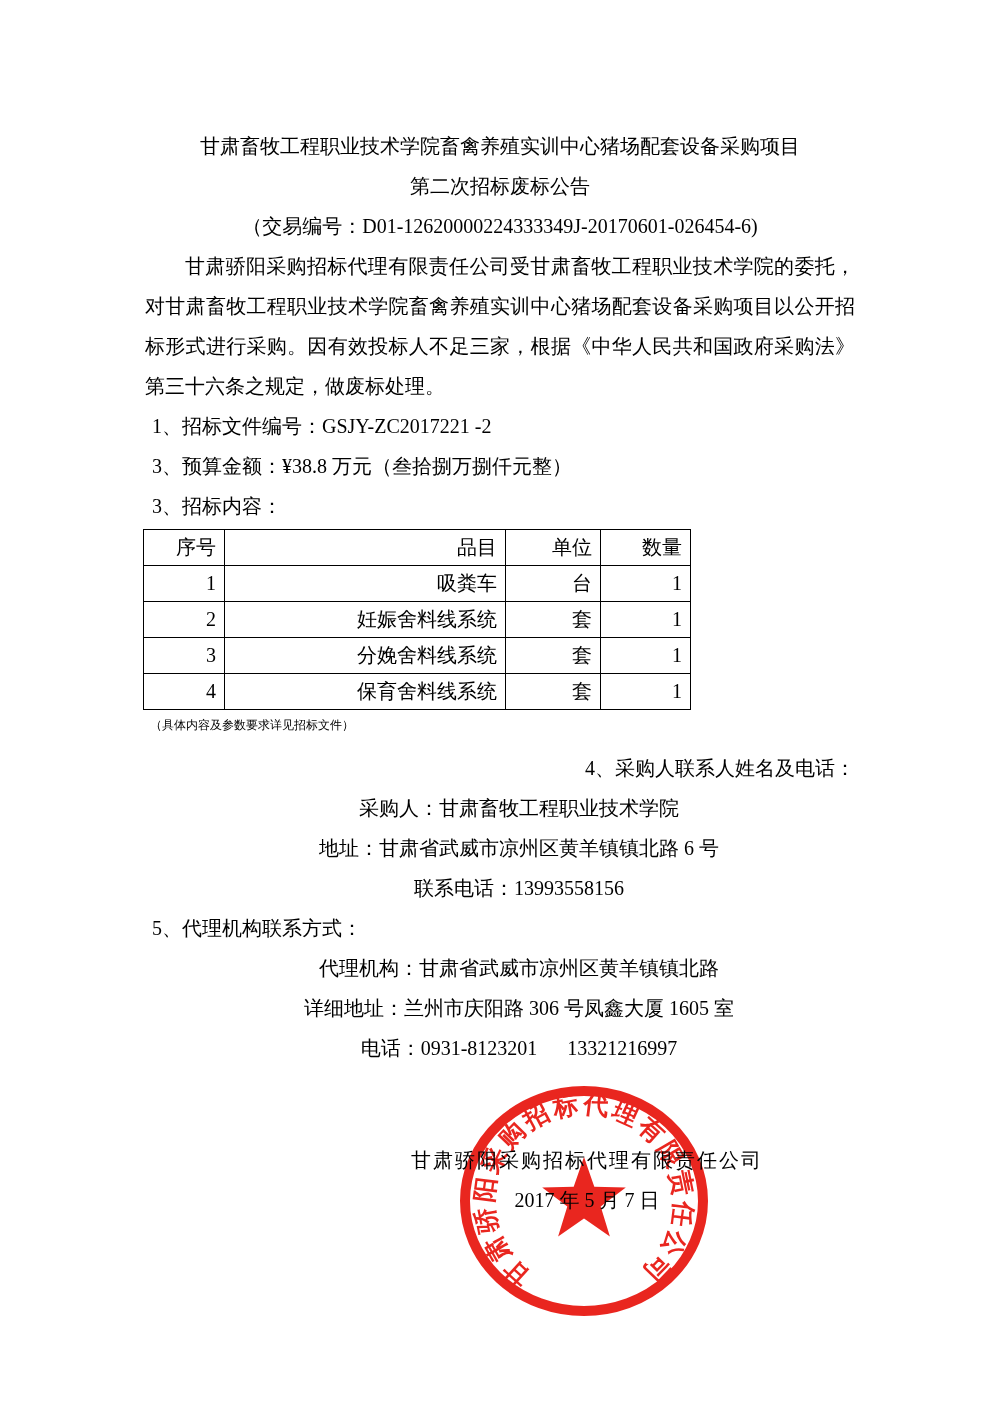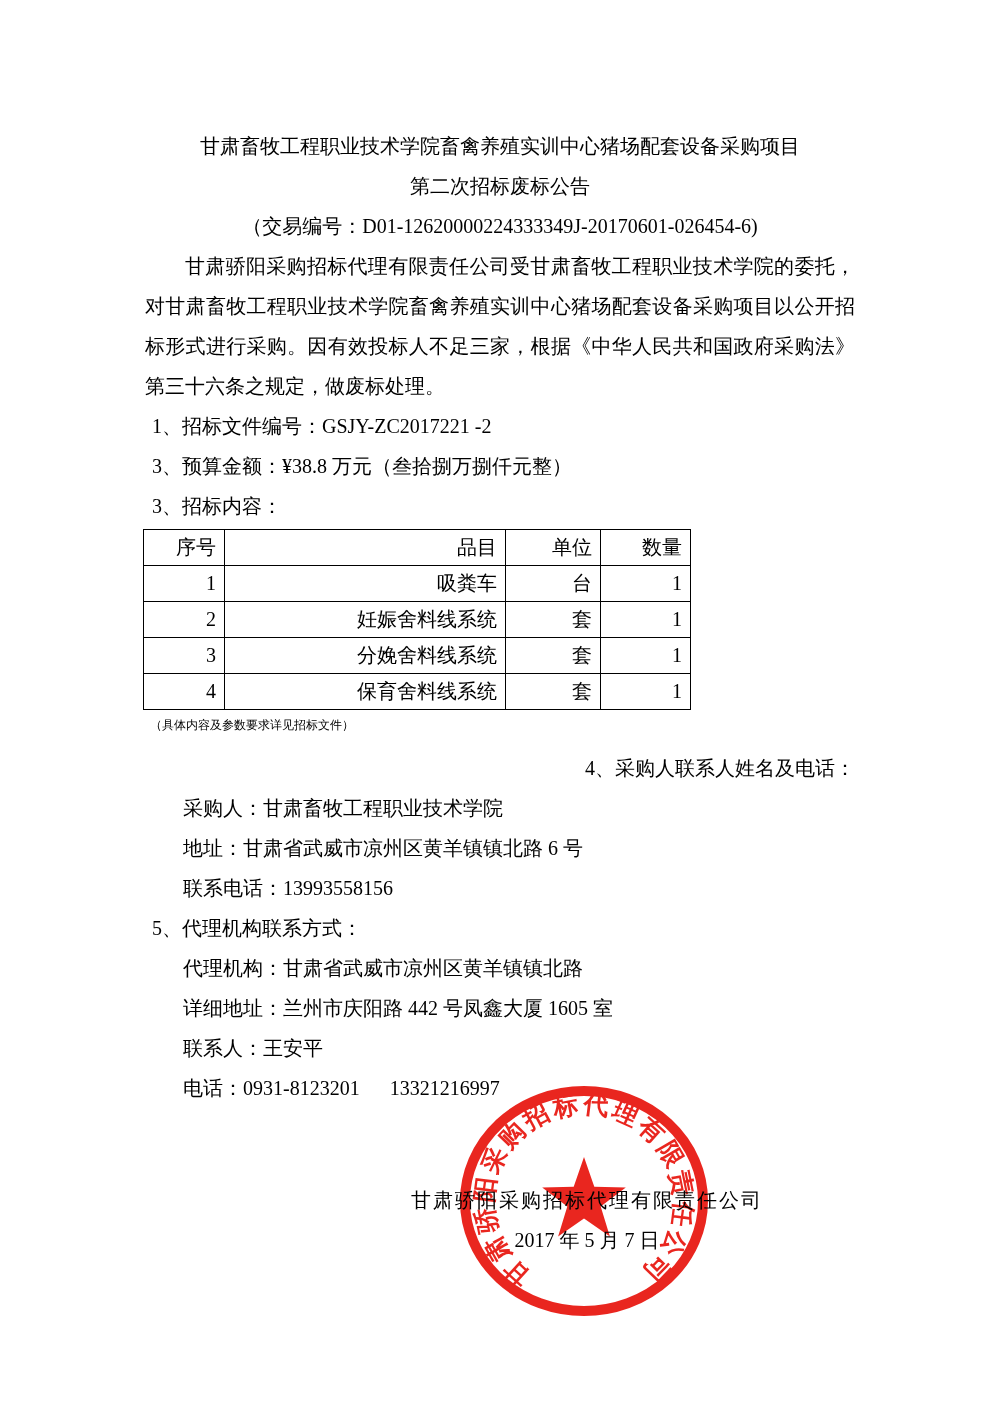--- a/index.html
+++ b/index.html
@@ -37,21 +37,21 @@
     vertical-align: middle;
     line-height: 1.15;
   }
   .col-no   { width: 81px; }
   .col-item { width: 281px; }
   .col-unit { width: 95px; }
   .col-qty  { width: 90px; }
   .footnote { font-size: 12px; line-height: 30px; padding-left: 5px; }
   .sec-heading { padding-left: 7px; }
   .sec-heading.first { margin-top: 8px; text-align: right; }
-  .sub-line { padding-left: 38px; white-space: pre-wrap; }
+  .sub-line { padding-left: 38px; white-space: pre-wrap; text-align: center; }
   .sig-block {
     margin-top: 72px;
     width: 710px;
     text-align: center;
     transform: translateX(87px);
   }
   .sig-company { letter-spacing: 2px; }
   .seal {
     position: absolute;
     left: 457px; top: 1083px;
@@ -122,22 +122,21 @@
 
     <div class="footnote">（具体内容及参数要求详见招标文件）</div>
 
     <div class="sec-heading first">4、采购人联系人姓名及电话：</div>
     <div class="sub-line">采购人：甘肃畜牧工程职业技术学院</div>
     <div class="sub-line">地址：甘肃省武威市凉州区黄羊镇镇北路 6 号</div>
     <div class="sub-line">联系电话：13993558156</div>
 
     <div class="sec-heading">5、代理机构联系方式：</div>
     <div class="sub-line">代理机构：甘肃省武威市凉州区黄羊镇镇北路</div>
-    <div class="sub-line">详细地址：兰州市庆阳路 442 号凤鑫大厦 1605 室</div>
-    <div class="sub-line">联系人：王安平</div>
+    <div class="sub-line">详细地址：兰州市庆阳路 306 号凤鑫大厦 1605 室</div>
     <div class="sub-line">电话：0931-8123201      13321216997</div>
 
     <div class="sig-block">
       <div class="sig-company">甘肃骄阳采购招标代理有限责任公司</div>
       <div class="sig-date">2017 年 5 月 7 日</div>
     </div>
 
   </div>
 
   <svg class="seal" viewBox="0 0 254 238" xmlns="http://www.w3.org/2000/svg">

